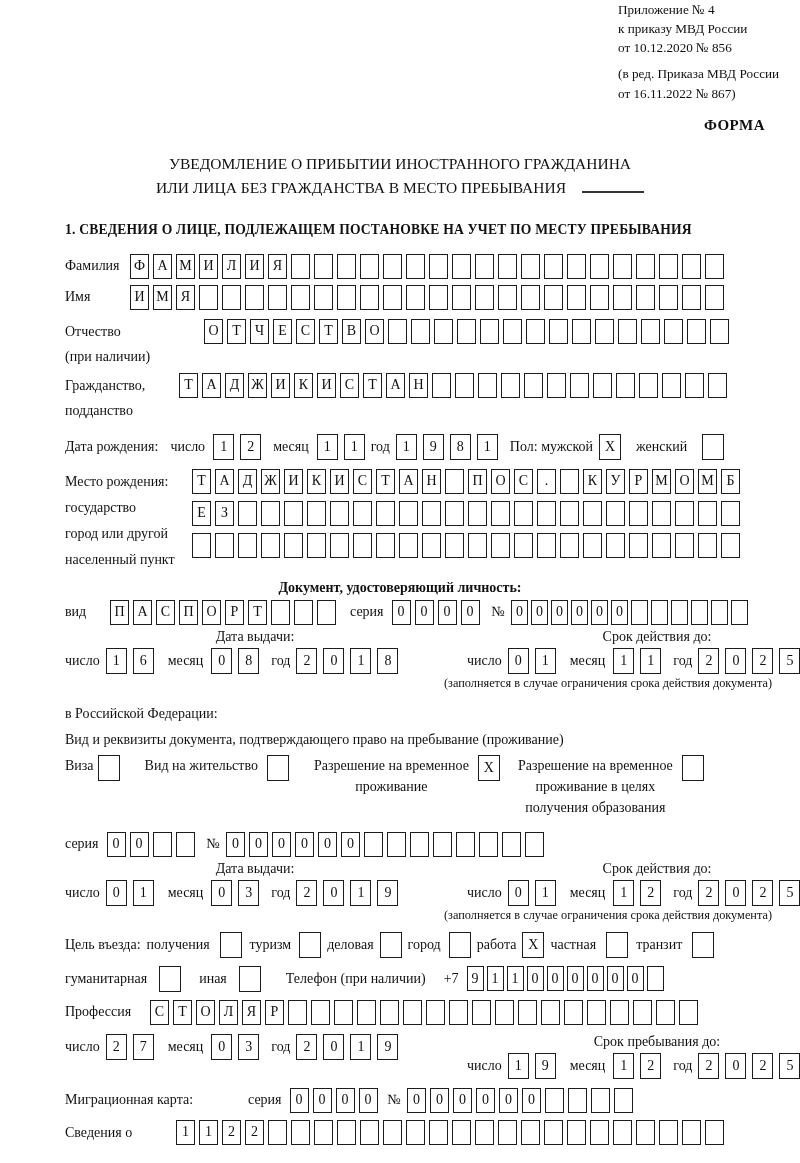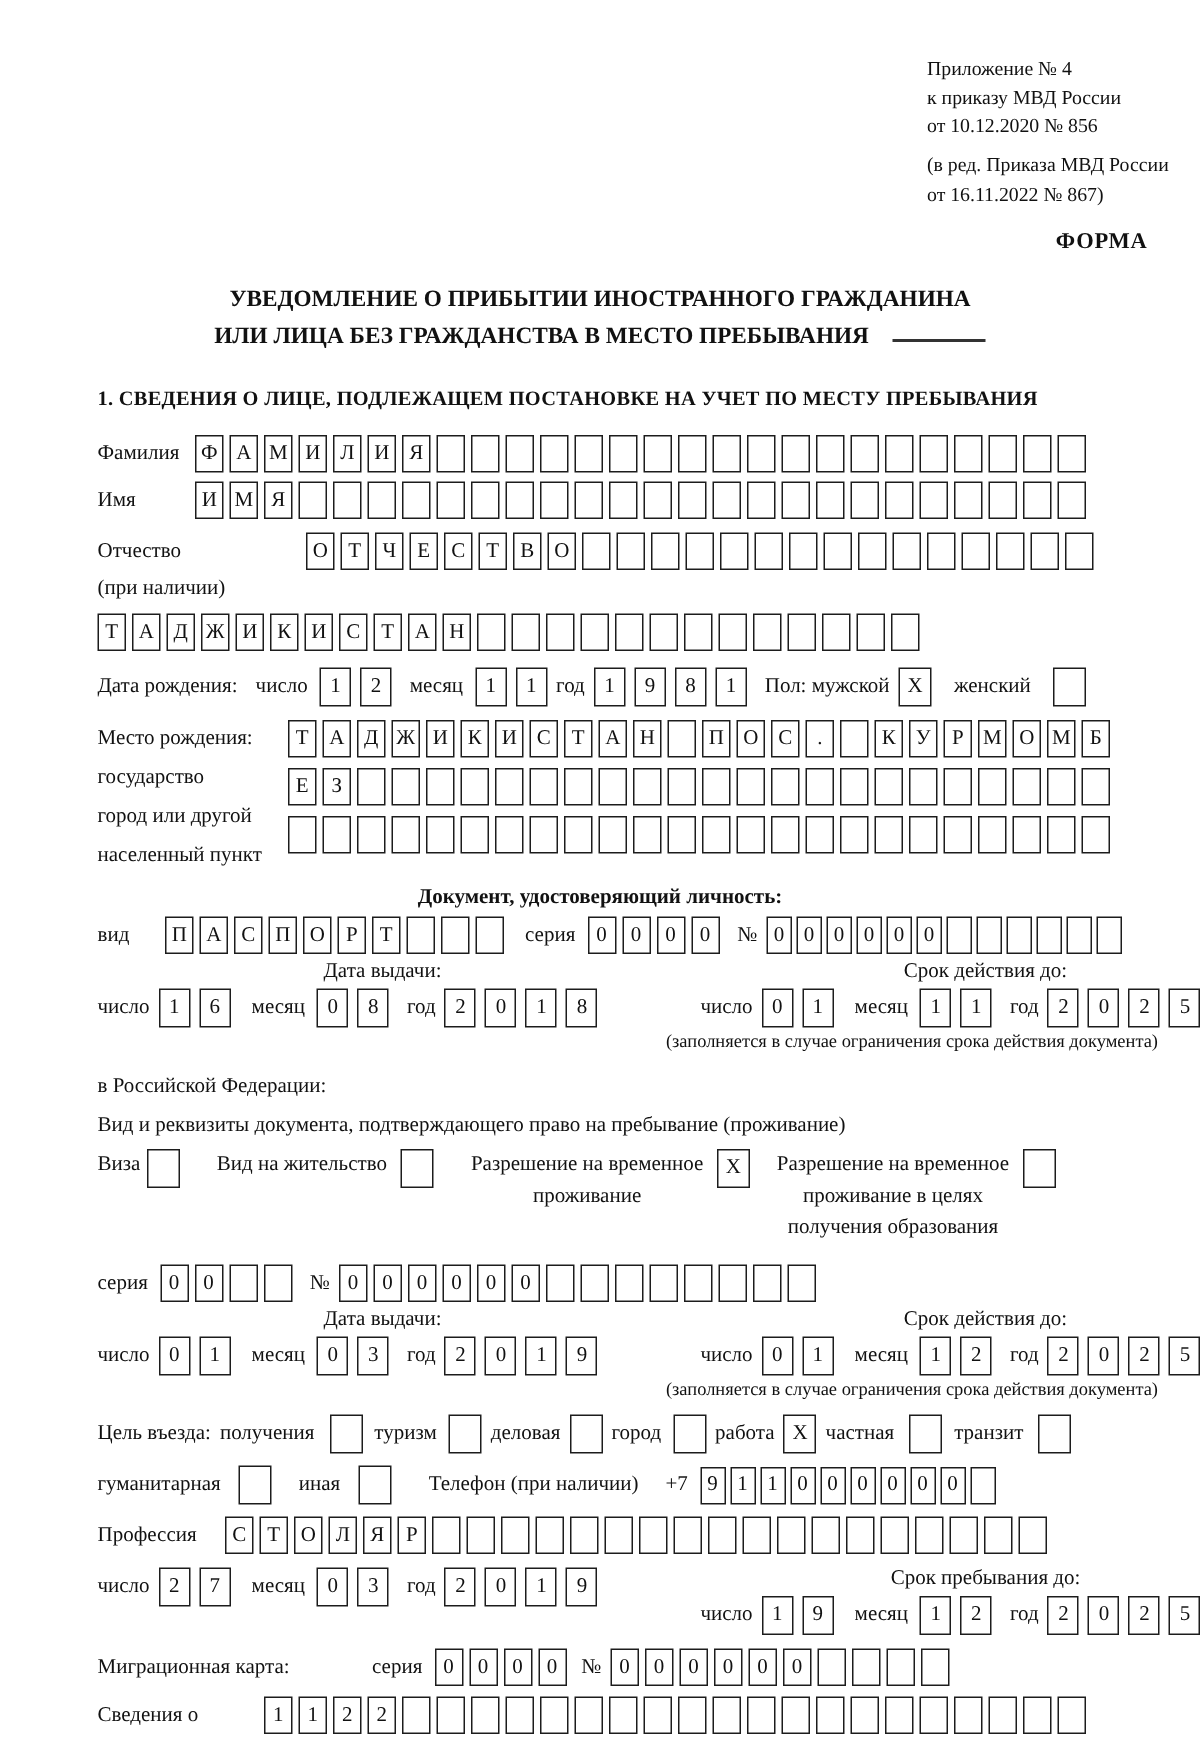--- a/index.html
+++ b/index.html
@@ -1,24 +1,24 @@
 <!DOCTYPE html>
 <html><head>
 <meta charset="utf-8">
 <style>
   html,body{margin:0;padding:0;background:#fff;}
   body{width:800px;font-family:"Liberation Serif","DejaVu Serif",serif;color:#111;font-size:14px;}
-  .page{width:800px;height:1163px;box-sizing:border-box;padding-top:36px;overflow:hidden;position:relative;background:#fff;}
+  .page{width:800px;height:1163px;box-sizing:border-box;overflow:hidden;position:relative;background:#fff;}
 
   
   .appendix{margin-left:618px;width:180px;line-height:1.45;font-size:13.2px;}
   .amend{margin-top:7px;}
   .forma{margin-top:14px;margin-right:35px;text-align:right;font-weight:bold;font-size:15px;letter-spacing:.5px;}
 
-  .title{margin-top:18px;text-align:center;font-weight:bold;font-size:15.5px;line-height:1.55;}
+  .title{margin-top:18px;text-align:center;font-weight:normal;font-size:15.5px;line-height:1.55;}
   .blank-line{display:inline-block;width:62px;border-bottom:2px solid #333;height:.95em;margin-left:16px;}
   .section{margin-top:22px;margin-left:65px;font-weight:bold;font-size:13.6px;letter-spacing:.2px;}
 
   
   .row{display:flex;align-items:center;margin-left:65px;margin-top:6px;}
   .row-top{align-items:flex-start;}
   .lbl{flex:none;}
   .lbl-col{flex:none;line-height:25px;}
 
   
@@ -162,20 +162,24 @@
         <span class="cell"></span>
         <span class="cell"></span>
         <span class="cell"></span>
         <span class="cell"></span>
         <span class="cell"></span>
         <span class="cell"></span>
       </span>
   </div>
 
   <div class="row row-top" style="margin-top:4px;">
+    <span class="lbl-col" style="width:114px;">
+      <div>Гражданство,</div>
+      <div>подданство</div>
+    </span>
     <span class="cells">
         <span class="cell">Т</span>
         <span class="cell">А</span>
         <span class="cell">Д</span>
         <span class="cell">Ж</span>
         <span class="cell">И</span>
         <span class="cell">К</span>
         <span class="cell">И</span>
         <span class="cell">С</span>
         <span class="cell">Т</span>

